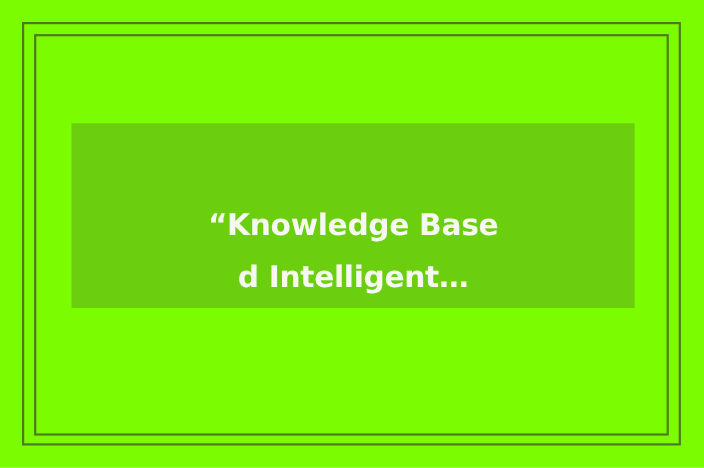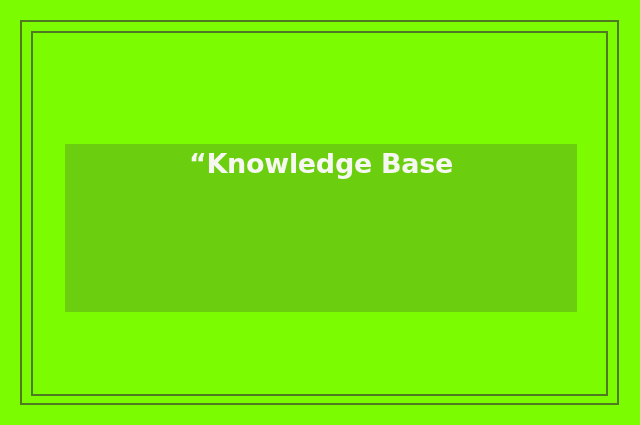--- a/index.html
+++ b/index.html
@@ -44,29 +44,29 @@
     bottom: 29px;
     border: 2px solid #4f7a22;
     box-sizing: border-box;
     pointer-events: none;
   }
 
   
   .quote-panel {
     position: absolute;
     left: 65px;
-    top: 144px;
+    top: 112px;
     width: 512px;
     height: 168px;
     background: #6bcf0f;
     box-sizing: border-box;
     display: flex;
     flex-direction: column;
     align-items: center;
-    justify-content: flex-start;
+    justify-content: flex-end;
   }
 
   .quote-text {
     color: #f5f7f0;
     font-family: "DejaVu Sans", sans-serif;
     font-weight: bold;
     font-size: 27px;
     line-height: 47px;
     letter-spacing: -0.3px;
     text-align: center;
@@ -82,16 +82,16 @@
 </style>
 </head>
 <body>
 
 <div class="slide">
 
   <div class="frame-outer"></div>
   <div class="frame-inner"></div>
 
   <div class="quote-panel">
-    <p class="quote-text"><span class="quote-line">“Knowledge Base</span></p>
+    <p class="quote-text"><span class="quote-line">“Knowledge Base</span><span class="quote-line">d Intelligent…</span></p>
   </div>
 
 </div>
 
 </body></html>

